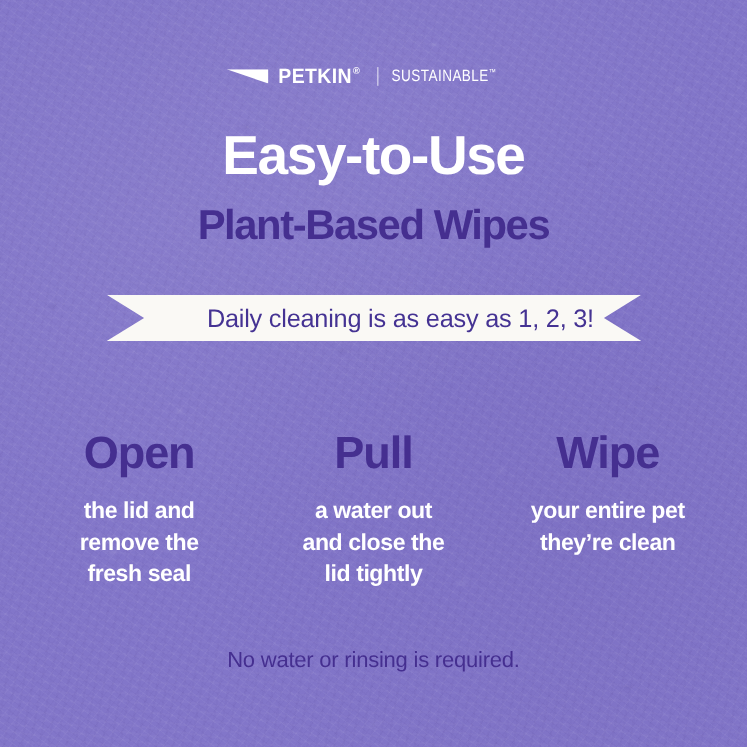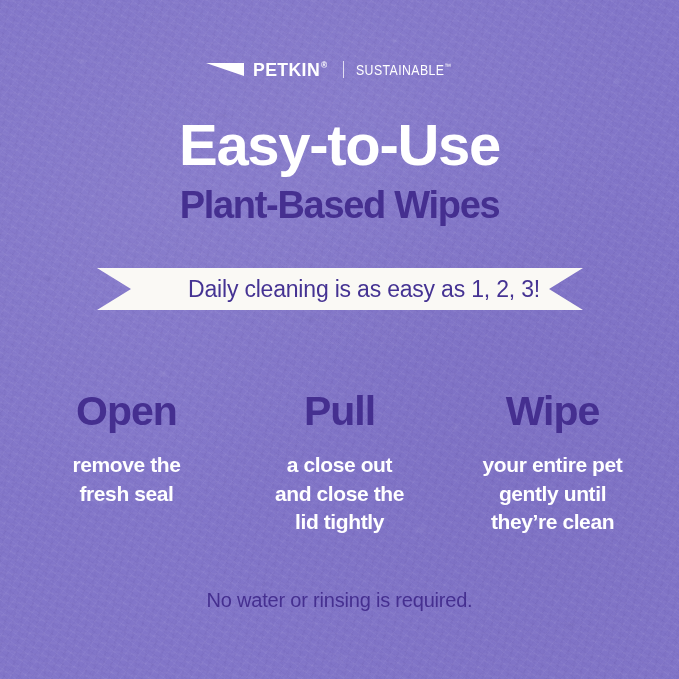--- a/index.html
+++ b/index.html
@@ -148,21 +148,21 @@
     left: 0;
     width: 679px;
     text-align: center;
     line-height: 1;
     font-family: "Liberation Sans", sans-serif;
     font-weight: 700;
     letter-spacing: -1.3px;
   }
   .headline-1 {
     top: 116px;
-    font-size: 58px;
+    font-size: 50px;
     color: #ffffff;
   }
   .headline-2 {
     top: 186px;
     font-size: 38px;
     color: #452f90;
   }
 
   
   .ribbon {
@@ -266,39 +266,39 @@
 
     <div class="ribbon">
       <span class="ribbon-text">Daily cleaning is as easy as 1, 2, 3!</span>
     </div>
 
     <div class="steps">
 
       <div class="step">
         <div class="step-title">Open</div>
         <div class="step-body">
+          <span class="step-line">the lid and</span>
           <span class="step-line">remove the</span>
           <span class="step-line">fresh seal</span>
         </div>
       </div>
 
       <div class="step">
         <div class="step-title">Pull</div>
         <div class="step-body">
-          <span class="step-line">a close out</span>
+          <span class="step-line">a water out</span>
           <span class="step-line">and close the</span>
           <span class="step-line">lid tightly</span>
         </div>
       </div>
 
       <div class="step">
         <div class="step-title">Wipe</div>
         <div class="step-body">
           <span class="step-line">your entire pet</span>
-          <span class="step-line">gently until</span>
           <span class="step-line">they’re clean</span>
         </div>
       </div>
 
     </div>
 
     <div class="footer-note">No water or rinsing is required.</div>
 
   </div>
 </div>

